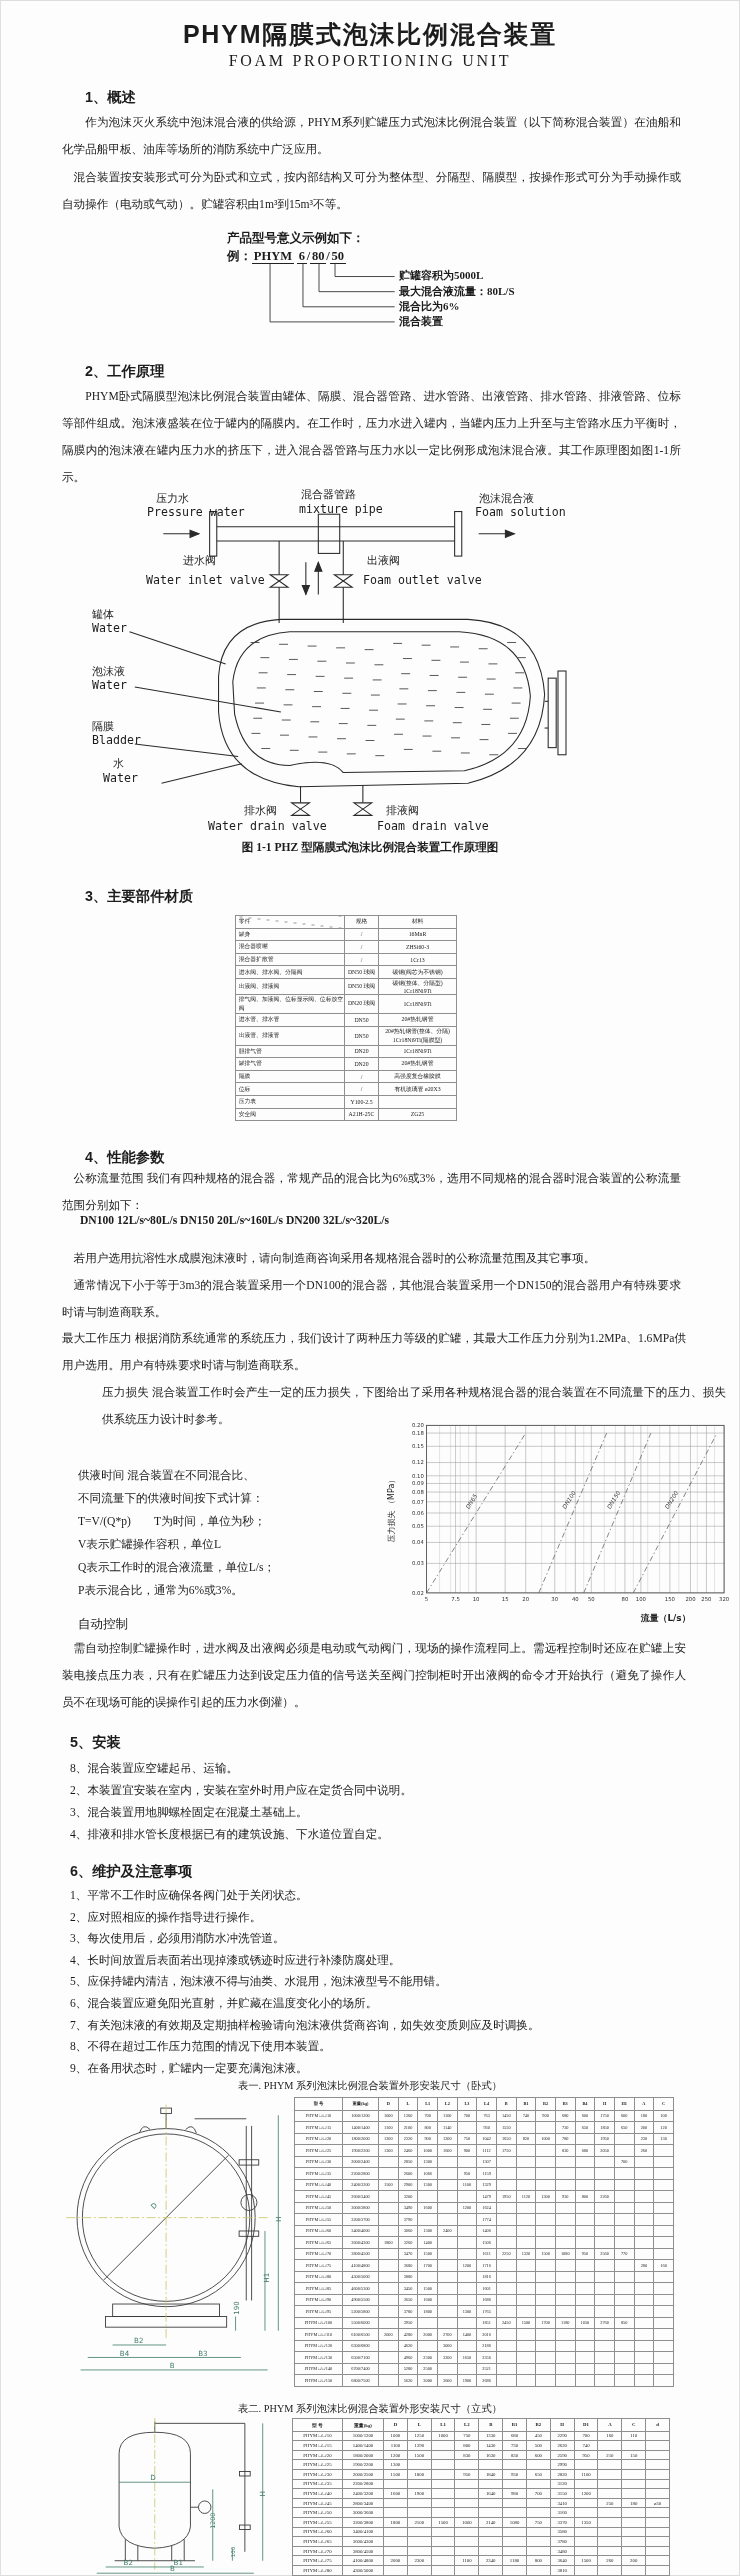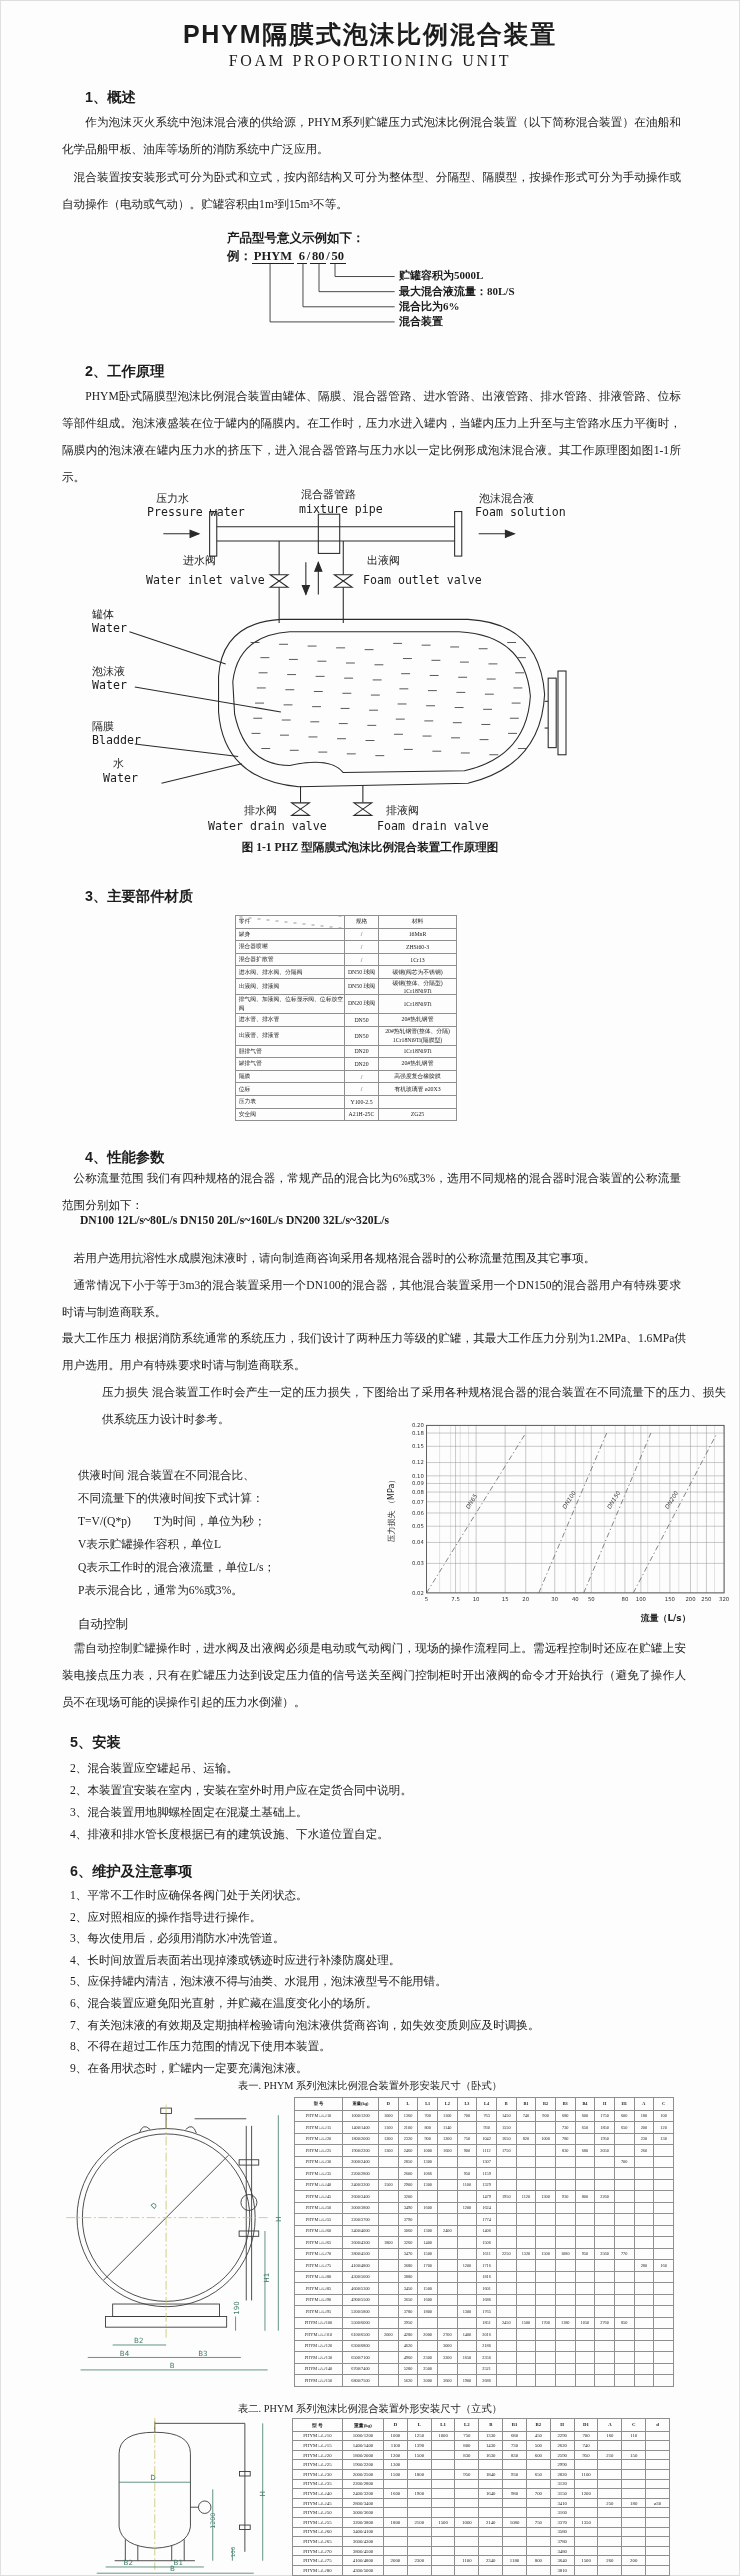--- a/index.html
+++ b/index.html
@@ -411,21 +411,21 @@
       <div class="li">V表示贮罐操作容积，单位L</div>
       <div class="li">Q表示工作时的混合液流量，单位L/s；</div>
       <div class="li">P表示混合比，通常为6%或3%。</div>
     </div>
 
   <div class="a" style="top:1616px;left:78px;font-size:12.5px;">自动控制</div>
   <div class="a p ind1" style="top:1635px;left:62px;width:624px;">需自动控制贮罐操作时，进水阀及出液阀必须是电动或气动阀门，现场的操作流程同上。需远程控制时还应在贮罐上安装电接点压力表，只有在贮罐压力达到设定压力值的信号送关至阀门控制柜时开出液阀的命令才开始执行（避免了操作人员不在现场可能的误操作引起的压力水倒灌）。</div>
 
   <div class="a hd" style="top:1733px;left:70px;">5、安装</div>
   <div class="a" style="top:1758px;left:70px;width:624px;line-height:22px;">
-      <div class="li">2、混合装置应空罐起吊、运输。</div>
+      <div class="li">8、混合装置应空罐起吊、运输。</div>
       <div class="li">2、本装置宜安装在室内，安装在室外时用户应在定货合同中说明。</div>
       <div class="li">3、混合装置用地脚螺栓固定在混凝土基础上。</div>
       <div class="li">4、排液和排水管长度根据已有的建筑设施、下水道位置自定。</div>
     </div>
 
   <div class="a hd" style="top:1862px;left:70px;">6、维护及注意事项</div>
   <div class="a" style="top:1885px;left:70px;width:642px;line-height:21.6px;">
       <div class="li">1、平常不工作时应确保各阀门处于关闭状态。</div>
       <div class="li">2、应对照相应的操作指导进行操作。</div>
       <div class="li">3、每次使用后，必须用消防水冲洗管道。</div>

